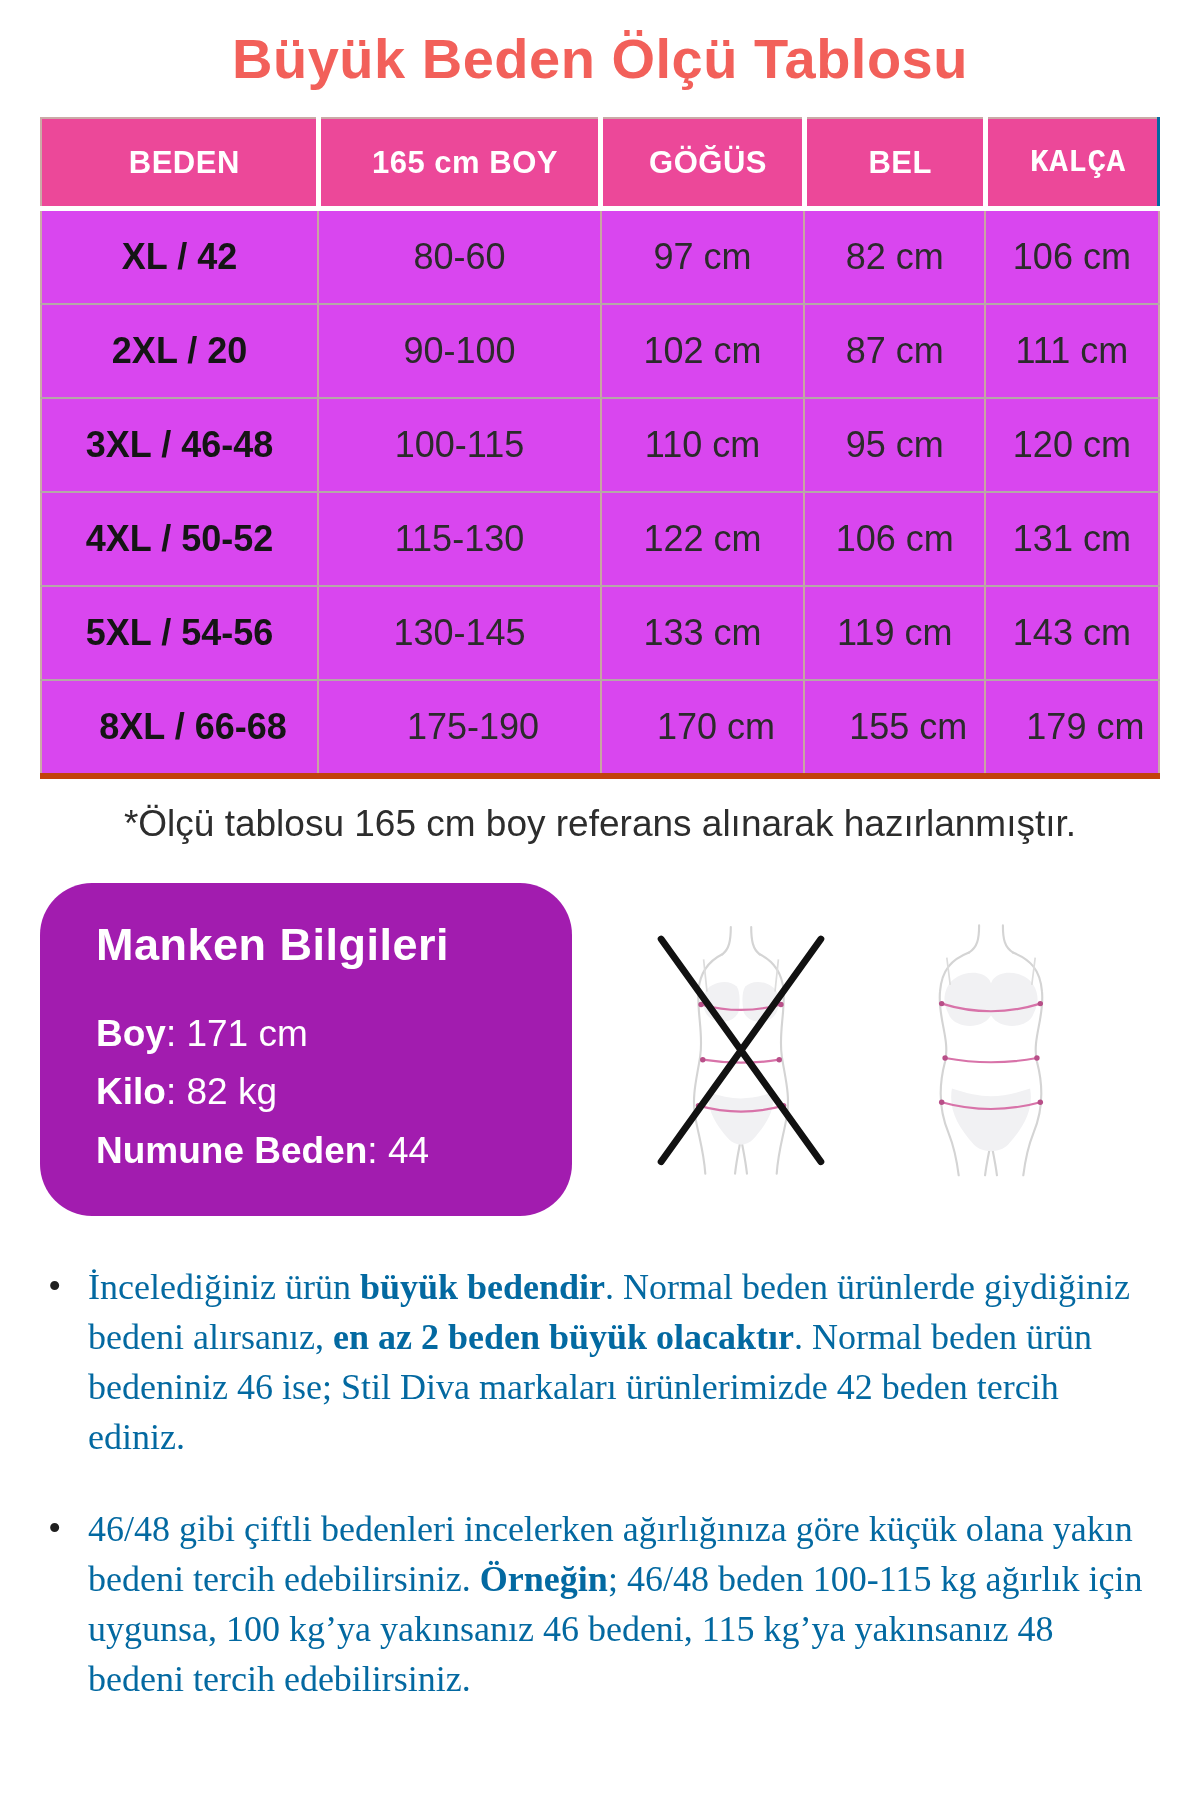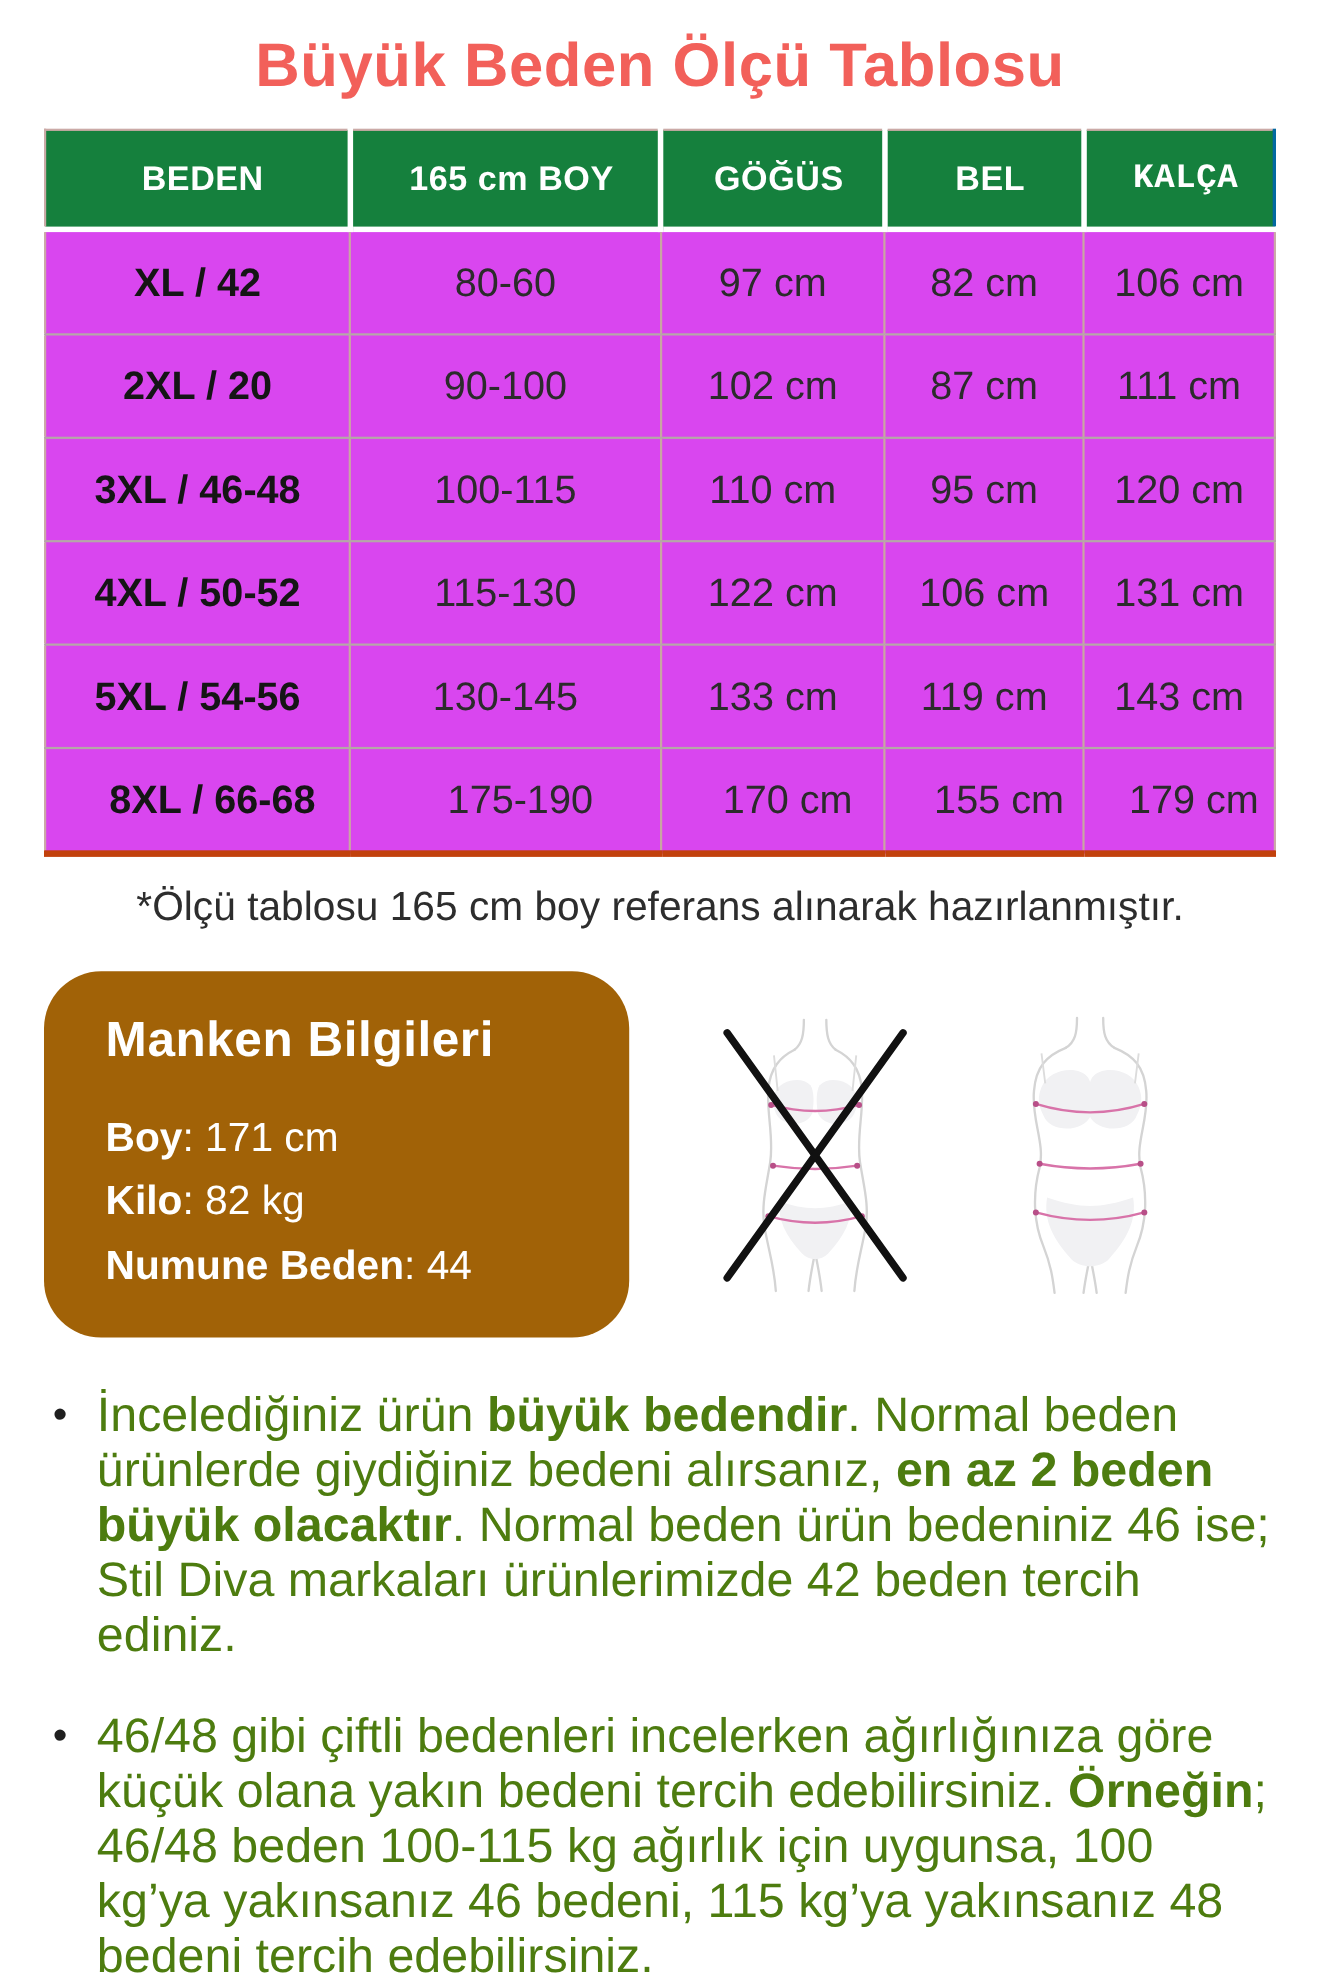--- a/index.html
+++ b/index.html
@@ -26,21 +26,21 @@
     border-collapse: collapse;
     table-layout: fixed;
     border: 2px solid #cbaaa7;
   }
   .size-table col.c0 { width: 24.8%; }
   .size-table col.c1 { width: 25.3%; }
   .size-table col.c2 { width: 18.2%; }
   .size-table col.c3 { width: 16.2%; }
   .size-table col.c4 { width: 15.5%; }
   .size-table th {
-    background: #15803d;
+    background: #ec4899;
     color: #ffffff;
     font-size: 31px;
     font-weight: bold;
     letter-spacing: 0.5px;
     height: 85px;
     border-right: 5px solid #ffffff;
     border-bottom: 5px solid #ffffff;
     text-align: center;
     padding-left: 12px;
   }
@@ -71,21 +71,21 @@
   
   .model-section {
     display: flex;
     align-items: center;
     margin: 38px 40px 0 40px;
   }
   .model-box {
     box-sizing: border-box;
     width: 532px;
     min-height: 290px;
-    background: #a16207;
+    background: #a21caf;
     border-radius: 52px;
     color: #ffffff;
     padding: 36px 36px 36px 56px;
     flex: 0 0 auto;
   }
   .model-box h2 {
     margin: 0 0 34px 0;
     font-size: 45px;
     font-weight: bold;
     letter-spacing: 0.5px;
@@ -107,23 +107,24 @@
   .figure-svg { width: 170px; height: 255px; }
   
   .notes {
     list-style: none;
     margin: 46px 42px 0 42px;
     padding: 0;
   }
   .notes li {
     position: relative;
     padding-left: 46px;
-    font-size: 44px;
+    font-size: 36px;
     line-height: 50px;
-    color: #4d7c0f;
+    color: #0369a1;
+    font-family: Liberation Serif, serif;
   }
   .notes li + li { margin-top: 42px; }
   .notes li::before {
     content: "\2022";
     position: absolute;
     left: 6px;
     top: -1px;
     font-size: 38px;
     color: #1f1f1f;
   }

